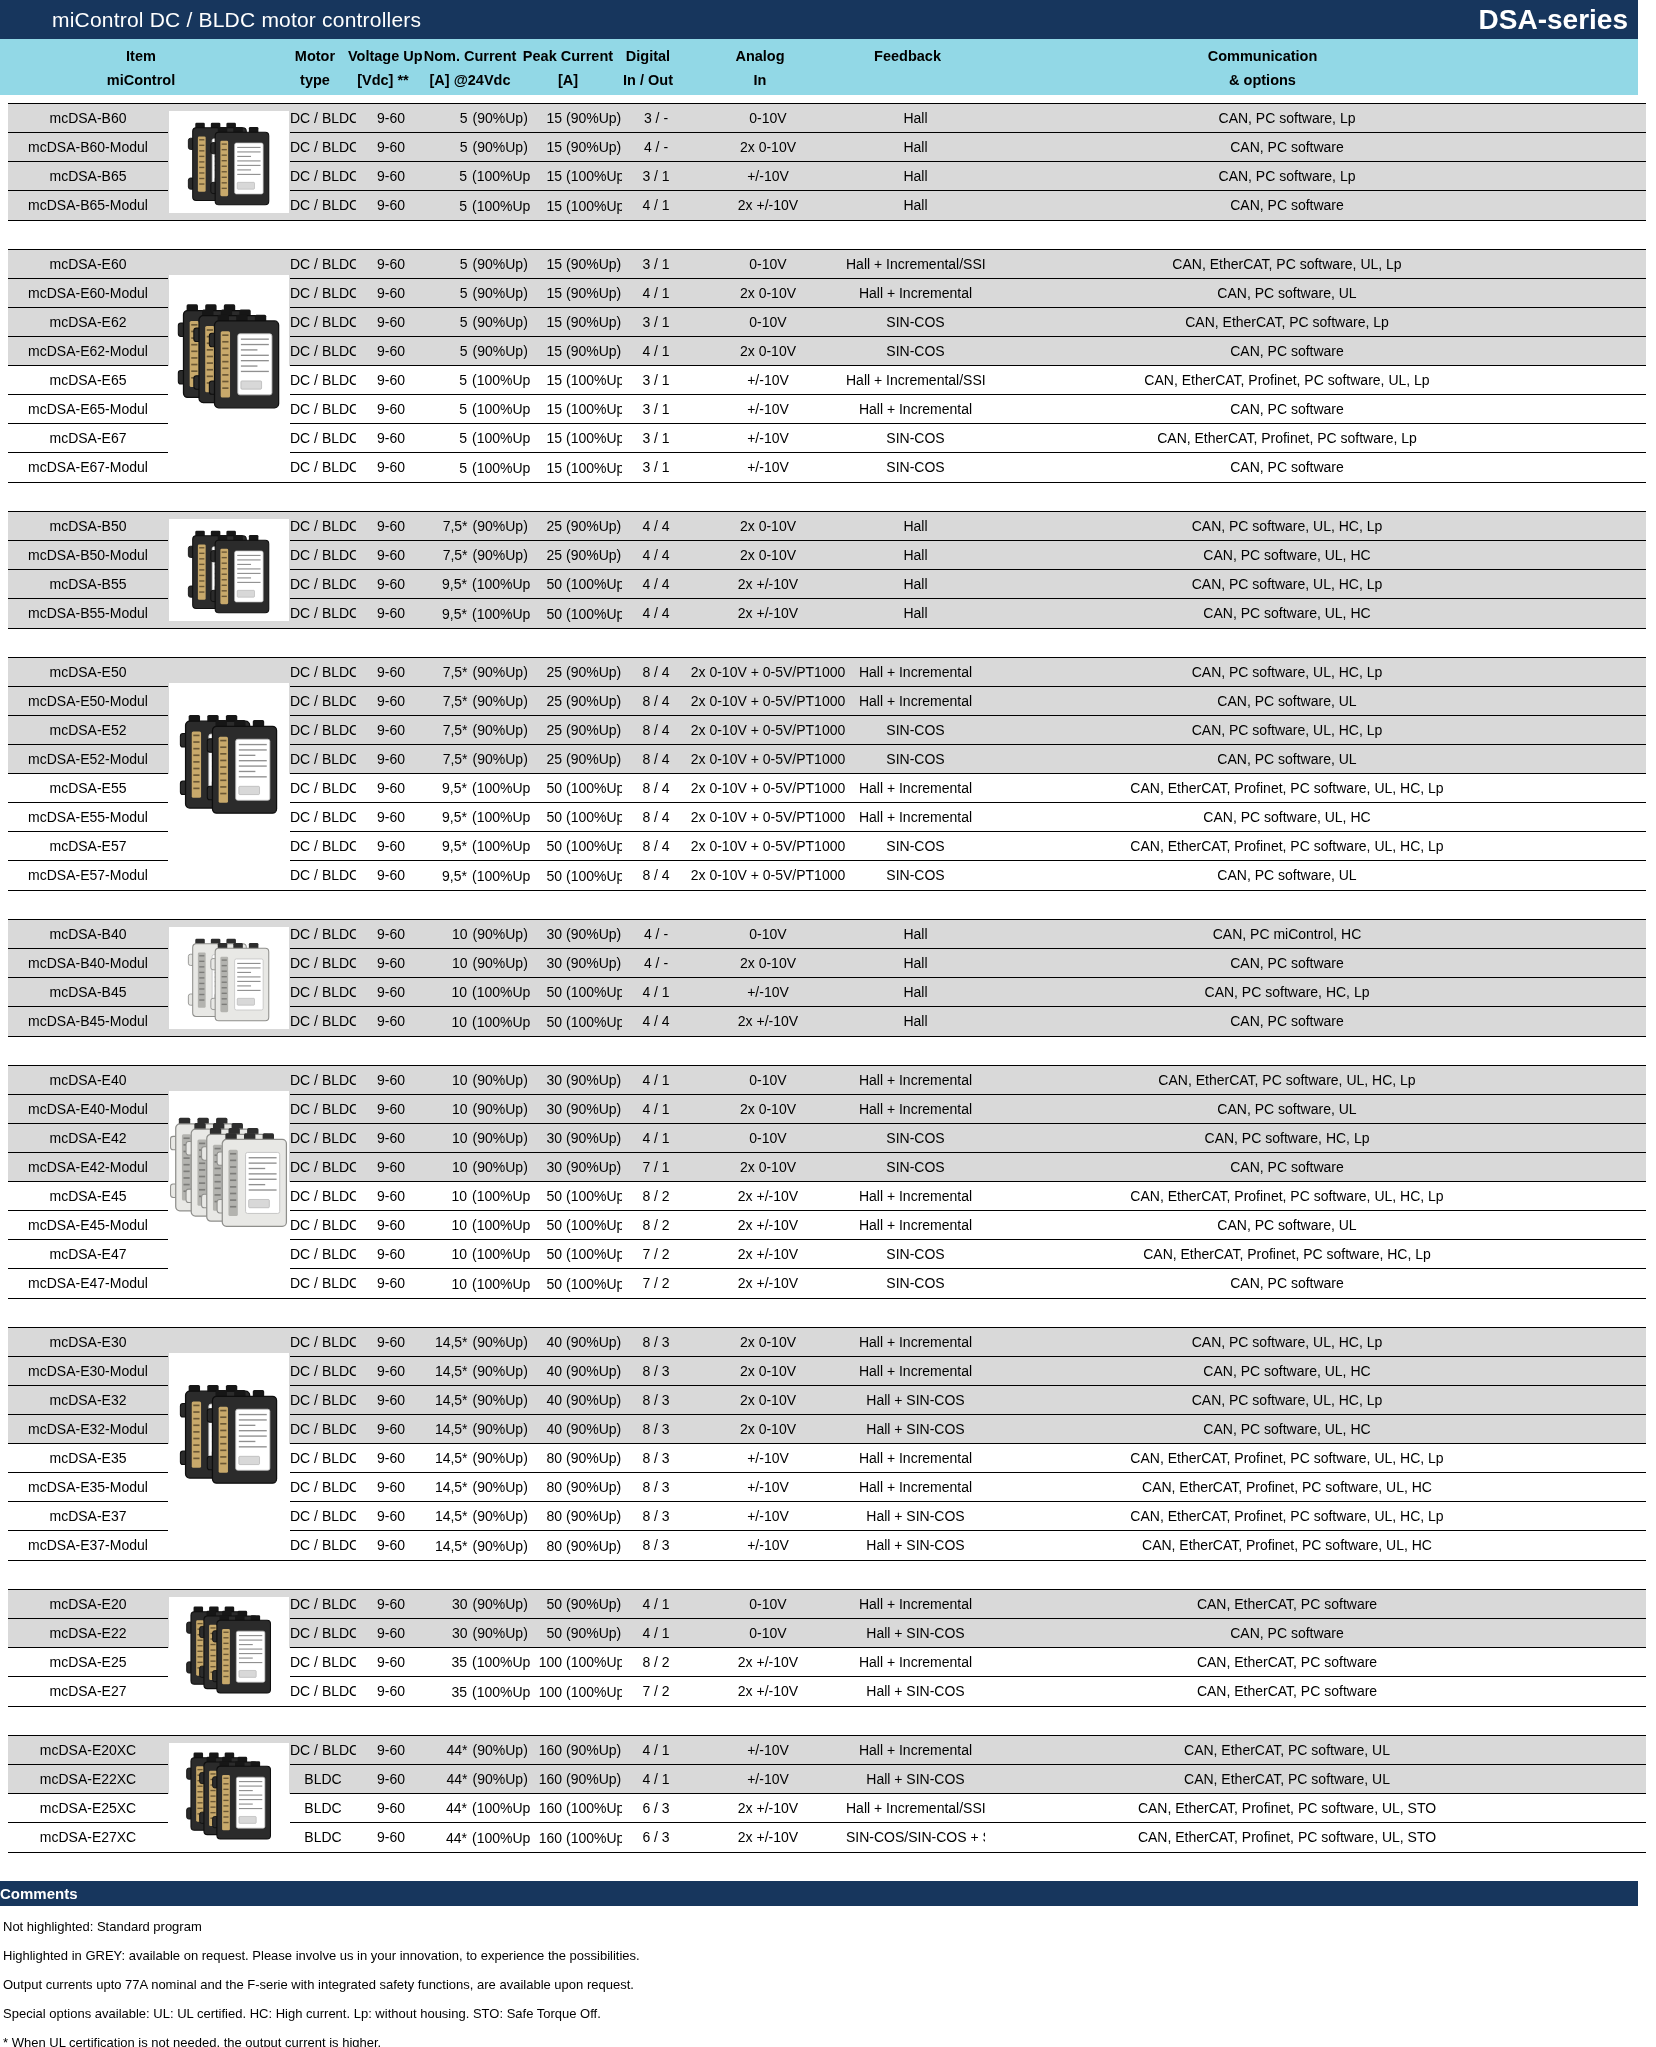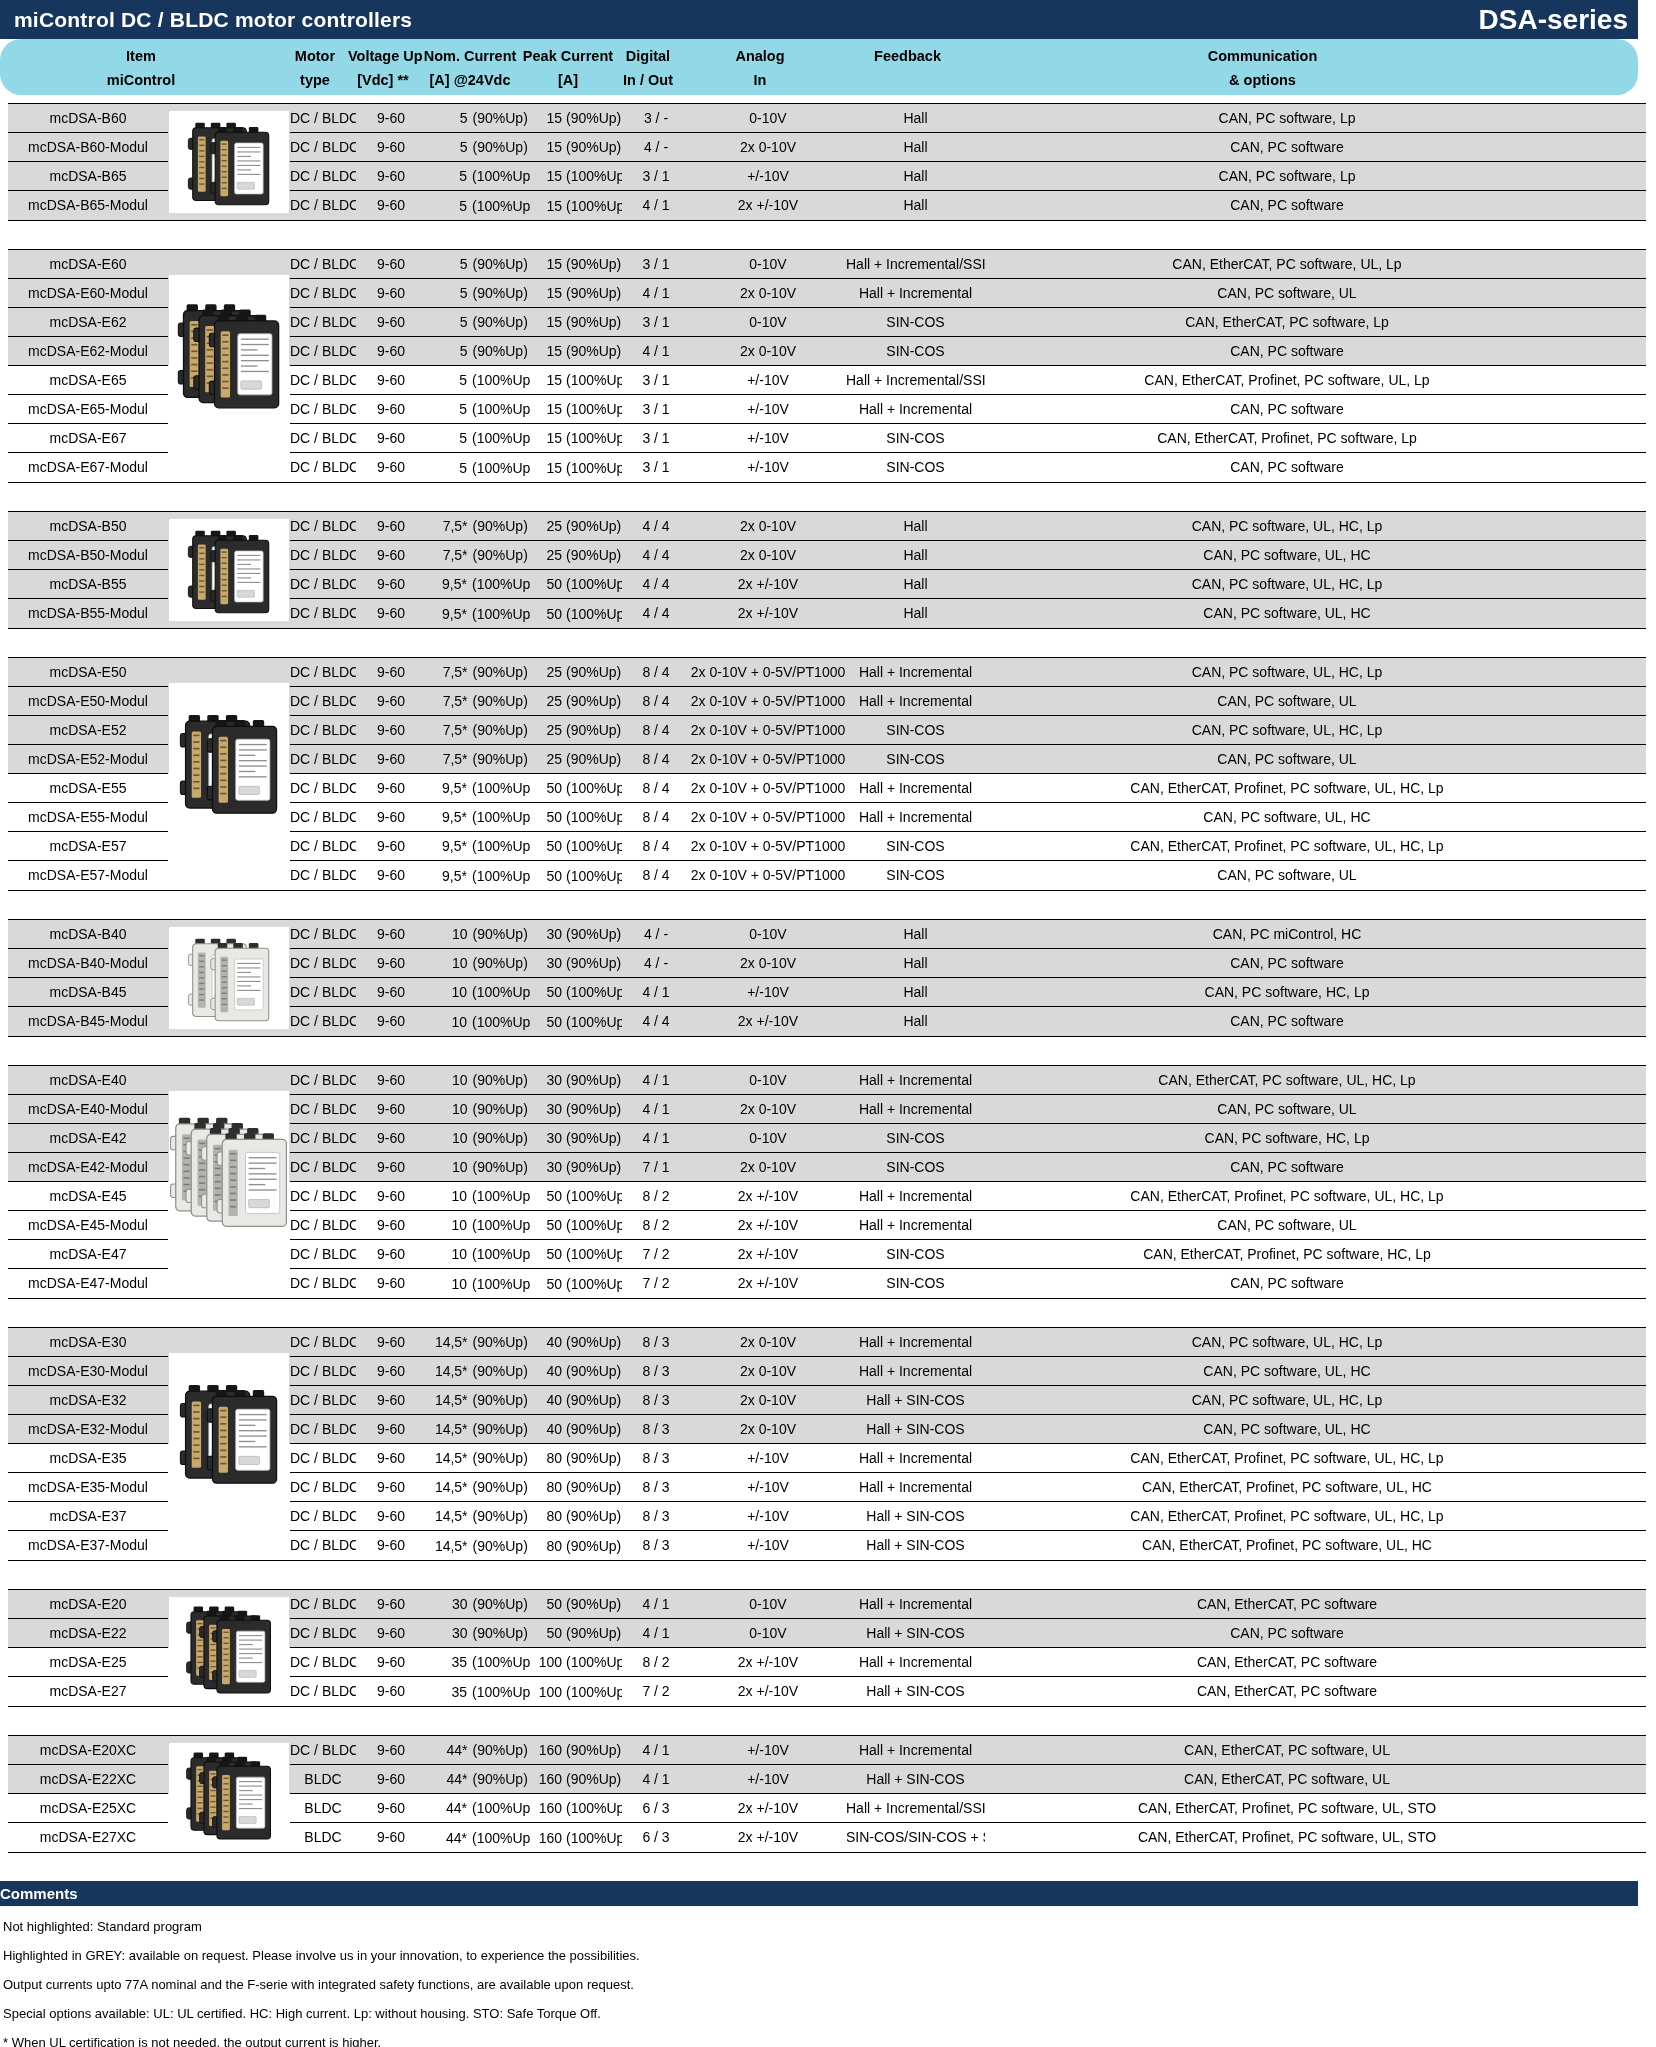--- a/index.html
+++ b/index.html
@@ -10,25 +10,25 @@
   }
   html,body{margin:0;padding:0;background:#fff;color:#000;
     font-family:"Liberation Sans",sans-serif;}
   .page{width:1656px;min-height:2047px;background:#fff;}
   .sheet{width:1638px;}
 
   
   .titlebar{width:1638px;height:39px;background:var(--navy);color:#fff;
     display:flex;align-items:center;justify-content:space-between;
     padding:0 10px 0 14px;box-sizing:border-box;}
-  .titlebar .t{font-size:21px;font-weight:bold;letter-spacing:.2px;}
+  .titlebar .t{font-size:21px;font-weight:normal;letter-spacing:.2px;margin-left:38px;}
   .titlebar .s{font-size:28px;font-weight:bold;}
 
   
-  .colheaders{width:1638px;height:56px;background:var(--cyan);display:flex;border-radius:21px;}
+  .colheaders{width:1638px;height:56px;background:var(--cyan);display:flex;}
   .hcell{box-sizing:border-box;padding-top:5px;text-align:center;
     font-size:14.5px;font-weight:bold;line-height:24px;white-space:nowrap;}
   .hc0{width:282px;} .hc1{width:66px;} .hc2{width:70px;} .hc3{width:104px;}
   .hc4{width:92px;} .hc5{width:68px;} .hc6{width:156px;} .hc7{width:139px;}
   .hc8{width:661px;padding-right:90px;}
 
   
   #groups{margin:8px;}
   .group{position:relative;width:1638px;display:grid;
     grid-template-columns:160px 122px 66px 70px 104px 92px 68px 156px 139px 661px;

